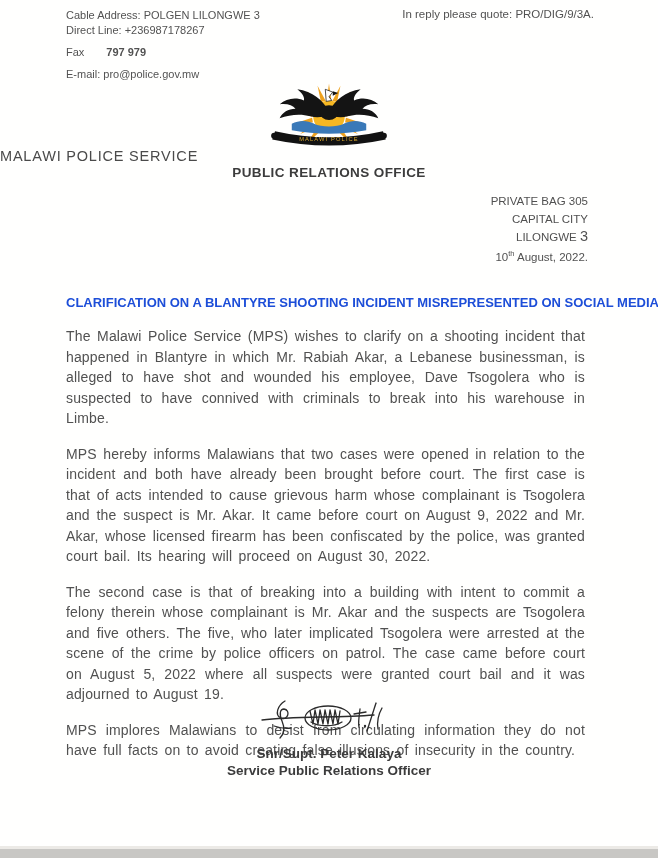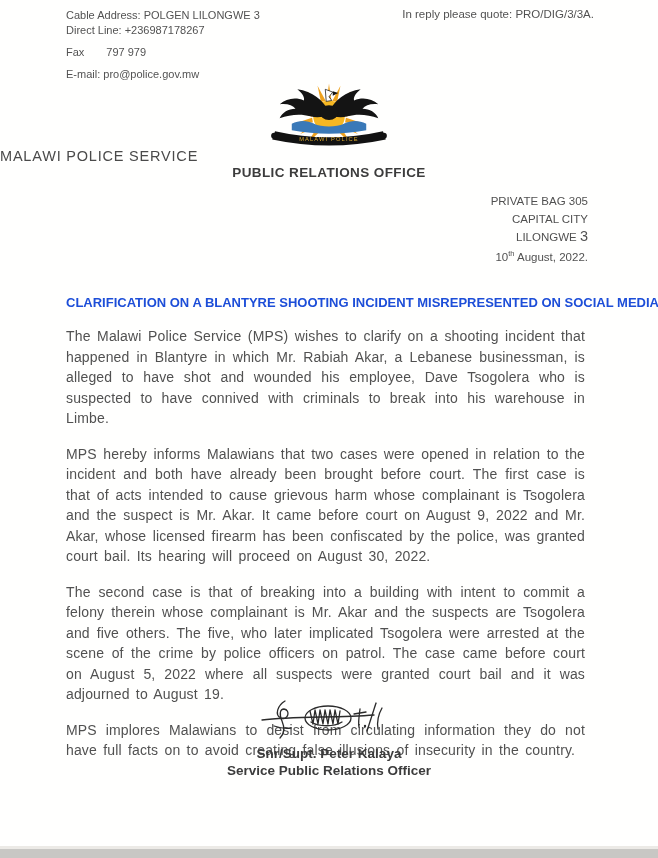--- a/index.html
+++ b/index.html
@@ -9,21 +9,21 @@
     background:#fffffe;
     font-family:"Liberation Sans", sans-serif;
     color:#4e4e4e;
     overflow:hidden;
   }
   
   .header-left{position:absolute;left:66px;top:8px;font-size:11px;line-height:14px;color:#525252;}
   .header-left .row{white-space:nowrap;}
   .header-left .gap-sm{margin-top:1px;}
   .header-left .gap-md{margin-top:8px;}
-  .fax-num{margin-left:22px;}
+  .fax-num{margin-left:22px;font-weight:bold;}
   .reply-quote{position:absolute;right:64px;top:8px;font-size:11.5px;color:#525252;white-space:nowrap;}
   
   .crest-wrap{position:absolute;left:0;right:0;top:80px;display:flex;justify-content:center;}
   
   .org-name{position:absolute;left:0;right:0;top:148px;text-align:left;font-size:14.5px;letter-spacing:0.8px;color:#4a4a4a;}
   .org-office{position:absolute;left:0;right:0;top:165px;text-align:center;font-size:13.5px;font-weight:bold;letter-spacing:0.4px;color:#3c3c3c;}
   
   .addr{position:absolute;right:70px;top:194px;text-align:right;font-size:11.5px;line-height:14px;color:#515151;}
   .addr .a-line{white-space:nowrap;}
   .addr .gap1{margin-top:4px;}
@@ -59,21 +59,21 @@
 
   <div class="header-left">
     <div class="row">Cable Address: POLGEN LILONGWE 3</div>
     <div class="row gap-sm">Direct Line: +236987178267</div>
     <div class="row gap-md">
       <span>Fax</span><span class="fax-num">797 979</span>
     </div>
     <div class="row gap-md">E-mail: pro@police.gov.mw</div>
   </div>
 
-  <div class="reply-quote">In reply please quote: PRO/DIG/3/3A.</div>
+  <div class="reply-quote">In reply please quote: PRO/DIG/9/3A.</div>
 
   <div class="crest-wrap">
     <svg width="152" height="67" viewBox="0 0 160 72">
       <defs>
         <polygon id="ray" points="77.4,22 82.6,22 80,4"></polygon>
       </defs>
 
       <g fill="#eea11d">
         <use href="#ray" transform="rotate(0,80,40)"></use>
         <use href="#ray" transform="rotate(20,80,40)"></use>

